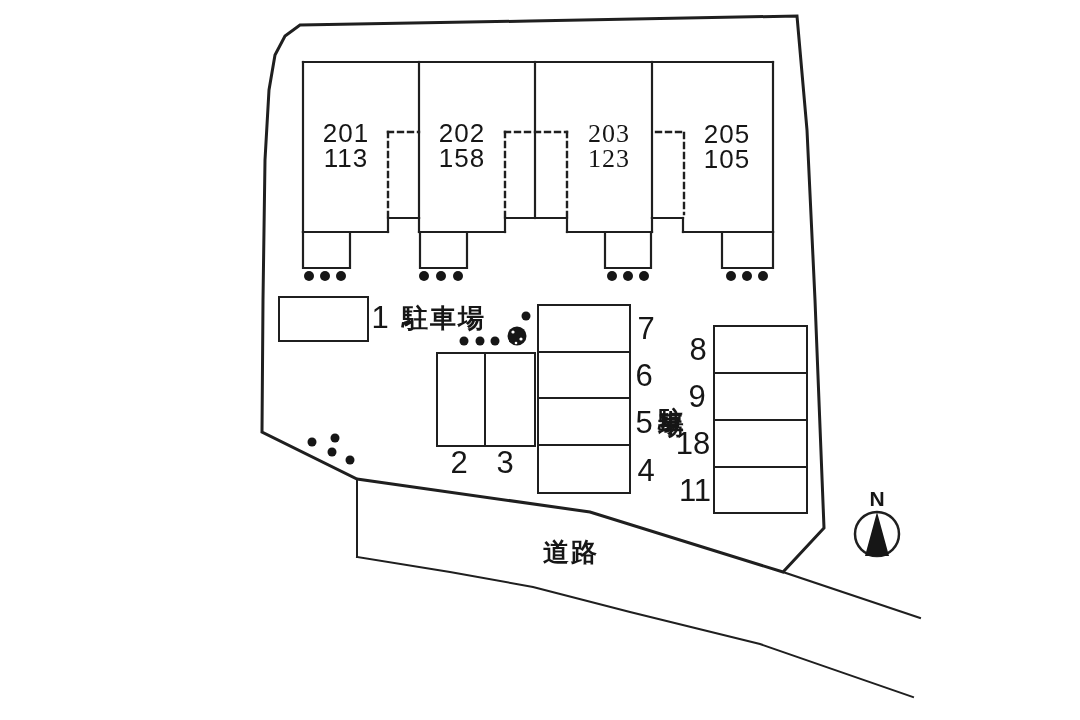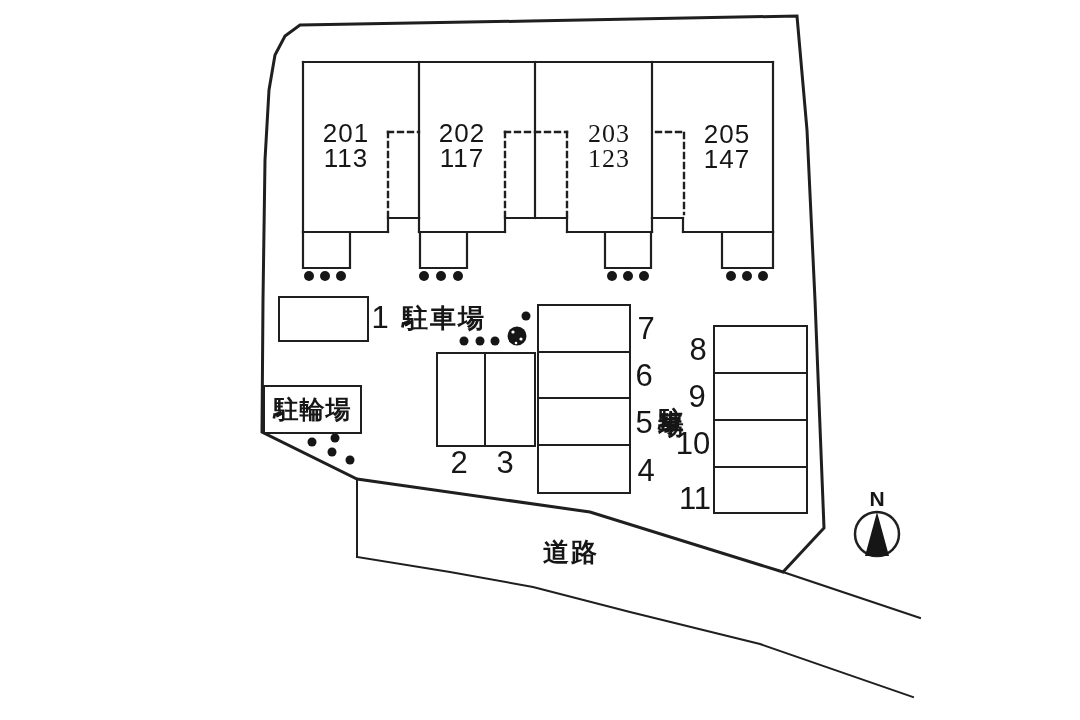--- a/index.html
+++ b/index.html
@@ -152,44 +152,41 @@
       </g>
     </g>
   </svg>
 
   <div class="lbl unit-lbl" style="left:346px;top:146px;">
     <span>201</span>
     <span>113</span>
   </div>
   <div class="lbl unit-lbl" style="left:462px;top:146px;">
     <span>202</span>
-    <span>117</span>
+    <span>158</span>
   </div>
   <div class="lbl unit-lbl" style="left:609px;top:146px;font-family:Liberation Serif, serif;">
     <span>203</span>
     <span>123</span>
   </div>
   <div class="lbl unit-lbl" style="left:727px;top:147px;">
     <span>205</span>
-    <span>147</span>
+    <span>105</span>
   </div>
 
   <div class="lbl num" style="left:380px;top:317px;">1</div>
   <div class="lbl num" style="left:459px;top:462px;">2</div>
   <div class="lbl num" style="left:505px;top:462px;">3</div>
   <div class="lbl num" style="left:646px;top:470px;">4</div>
   <div class="lbl num" style="left:644px;top:422px;">5</div>
   <div class="lbl num" style="left:644px;top:375px;">6</div>
   <div class="lbl num" style="left:646px;top:328px;">7</div>
   <div class="lbl num" style="left:698px;top:349px;">8</div>
   <div class="lbl num" style="left:697px;top:396px;">9</div>
-  <div class="lbl num" style="left:693px;top:443px;">10</div>
-  <div class="lbl num" style="left:695px;top:490px;margin-top:8px;">11</div>
+  <div class="lbl num" style="left:693px;top:443px;">18</div>
+  <div class="lbl num" style="left:695px;top:490px;">11</div>
 
   <div class="lbl kanji" style="left:444px;top:318px;">駐車場</div>
   <div class="lbl kanji-v" style="left:671px;top:391px;">駐車場</div>
-  <div class="box-lbl" style="left:263px;top:385px;width:95px;height:45px;">
-    <span>駐輪場</span>
-  </div>
   <div class="lbl kanji" style="left:571px;top:552px;">道路</div>
   <div class="lbl north" style="left:877px;top:498px;">N</div>
 
 </div>
 
 </body></html>

